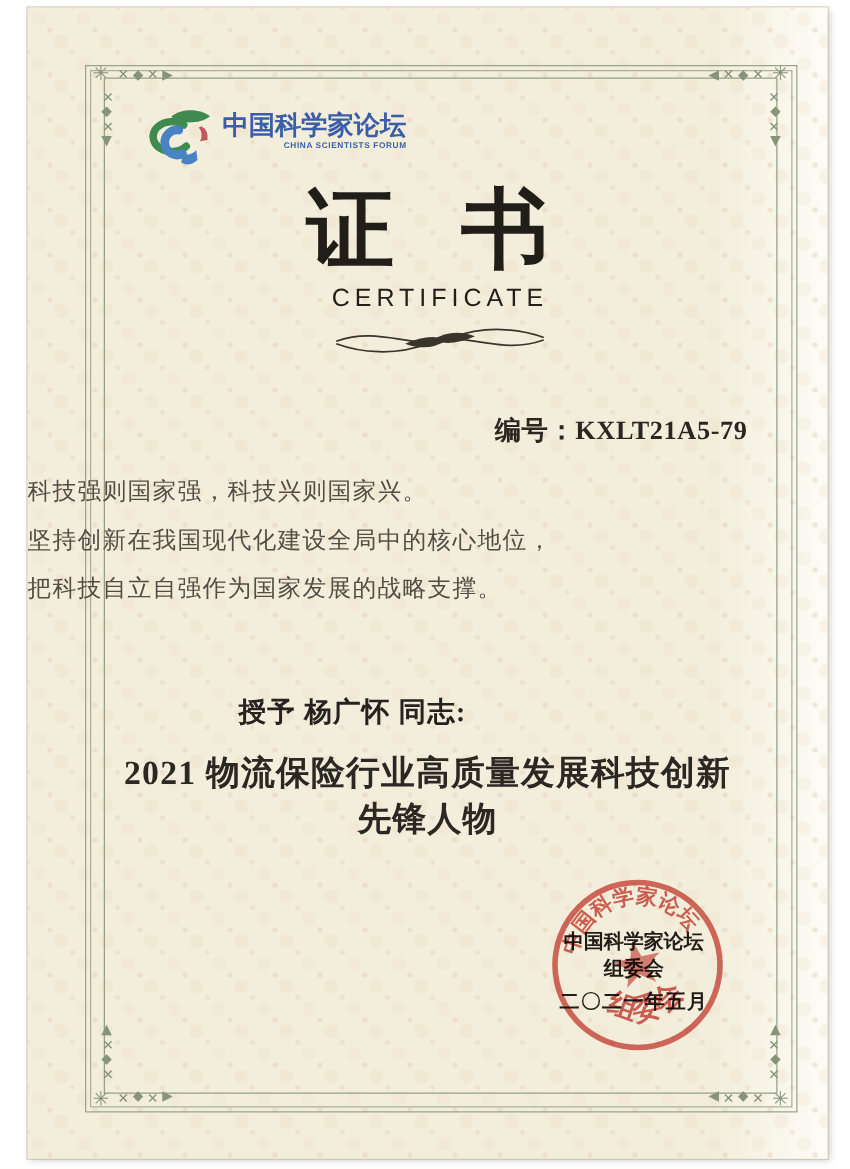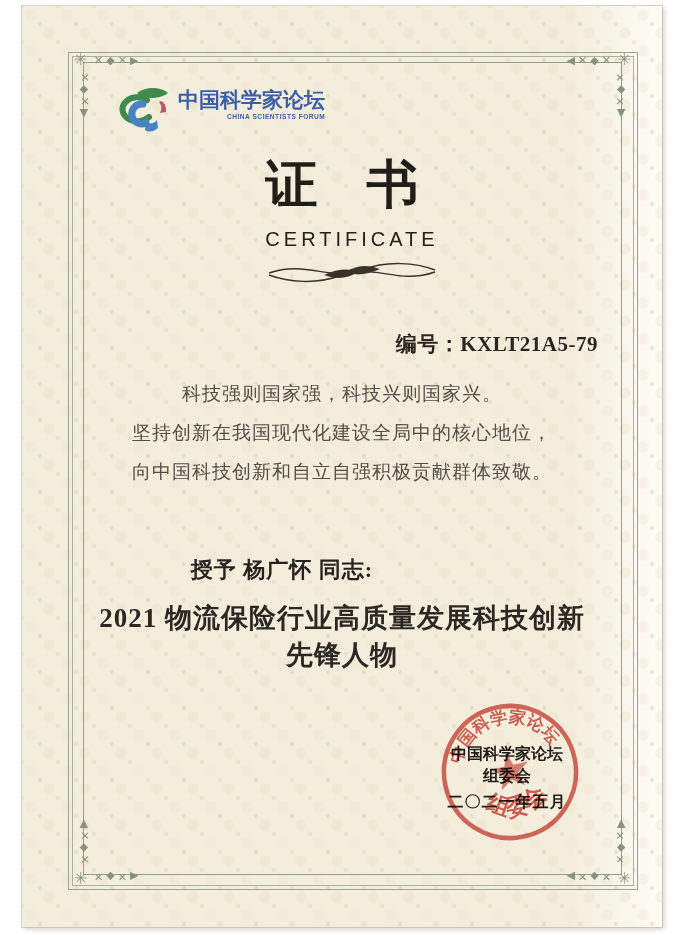--- a/index.html
+++ b/index.html
@@ -51,37 +51,37 @@
     font-size:21px;font-weight:bold;color:#3b5ea9;letter-spacing:0px;white-space:nowrap;
   }
   .logo-en{
     position:absolute;left:111px;top:33px;
     font-family:"Liberation Sans","DejaVu Sans",sans-serif;
     font-size:6.6px;font-weight:bold;color:#3b5ea9;letter-spacing:0.5px;white-space:nowrap;
   }
   
   .title-cn{
     position:absolute;left:0;top:142px;width:640px;text-align:center;
-    font-size:52px;font-weight:900;color:#211e1a;
+    font-size:70px;font-weight:900;color:#211e1a;
     letter-spacing:18px;padding-left:18px;box-sizing:border-box;margin:0;line-height:74px;
   }
   .title-en{
     position:absolute;left:0;top:222px;width:640px;text-align:center;
     font-family:"Liberation Sans","DejaVu Sans",sans-serif;
     font-size:20px;font-weight:400;color:#242019;letter-spacing:4px;padding-left:20px;box-sizing:border-box;
   }
   .flourish{position:absolute;left:244px;top:252px;}
   
   .serial{
     position:absolute;right:64px;top:324px;
     font-size:21px;font-weight:bold;color:#2a2620;letter-spacing:0.5px;
   }
   
   .body-text{
-    position:absolute;left:0;top:372px;width:640px;text-align:center;
+    position:absolute;left:0;top:372px;width:640px;
     color:#544d45;font-size:19px;letter-spacing:1px;
   }
   .body-text .line{height:39px;line-height:32px;}
   
   .recipient{
     position:absolute;left:0;top:549px;width:520px;text-align:center;
     font-size:22px;font-weight:bold;color:#262220;letter-spacing:1px;
   }
   .award-title{
     position:absolute;left:0;top:594px;width:640px;text-align:center;
@@ -153,21 +153,21 @@
     <path d="M114,11 q-20,9 -34,3 q16,-10 34,-3 z" fill="#39342b"></path>
   </svg>
 
   <div class="serial">
     <span>编号：</span><span>KXLT21A5-79</span>
   </div>
 
   <div class="body-text">
     <div class="line">科技强则国家强，科技兴则国家兴。</div>
     <div class="line">坚持创新在我国现代化建设全局中的核心地位，</div>
-    <div class="line">向中国科技创新和自立自强积极贡献群体致敬。</div>
+    <div class="line">把科技自立自强作为国家发展的战略支撑。</div>
   </div>
 
   <div class="recipient">授予 杨广怀 同志:</div>
 
   <div class="award-title">
     <div>2021 物流保险行业高质量发展科技创新</div>
     <div>先锋人物</div>
   </div>
 
   <div class="issuer">

